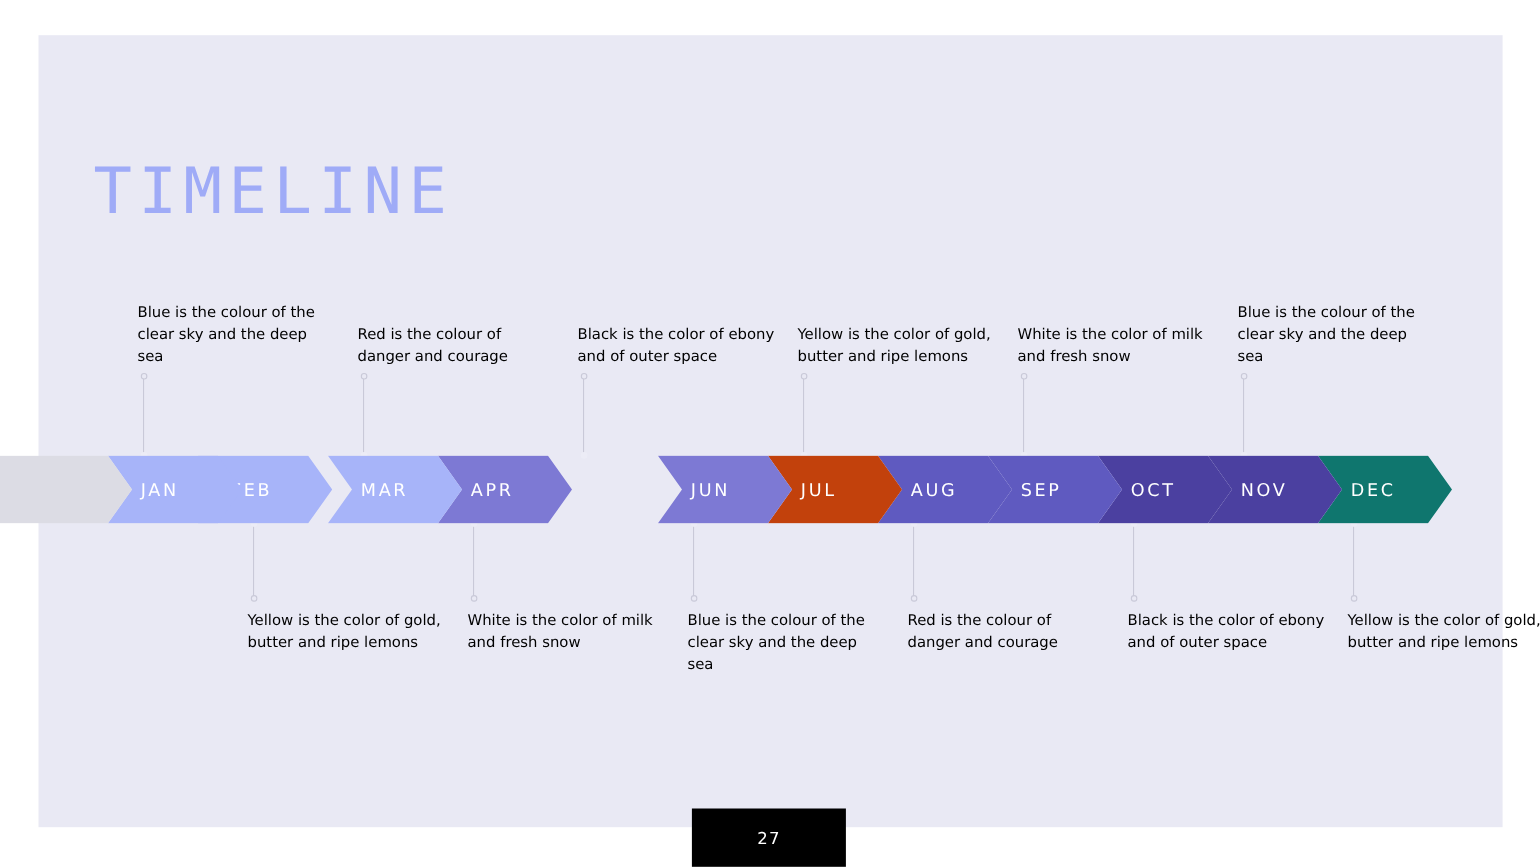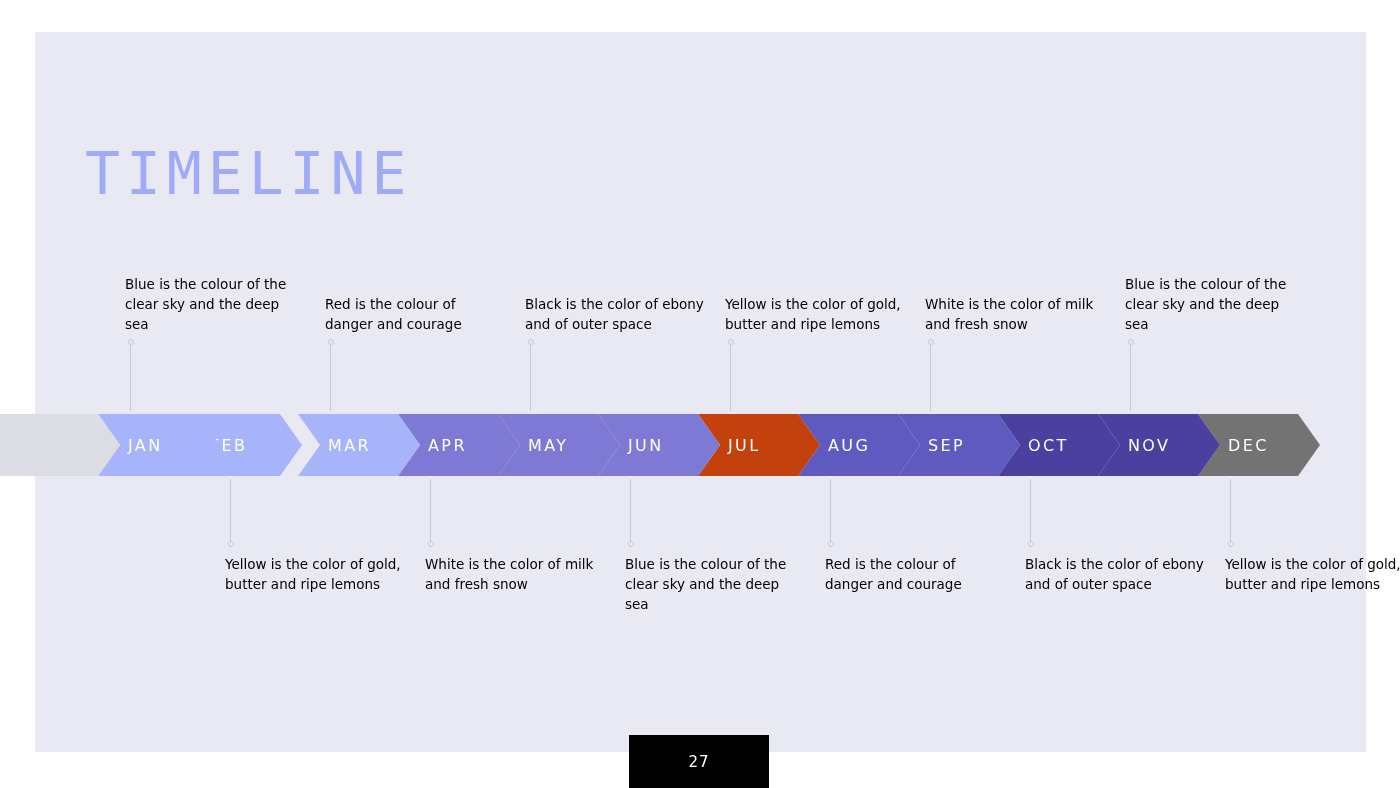--- a/index.html
+++ b/index.html
@@ -105,42 +105,39 @@
       </div>
       <div class="seg" style="left: 180px; width: 122px; background: rgb(167, 180, 249); z-index: 48; clip-path: polygon(0px 0px, calc(100% - 22px) 0px, 100% 50%, calc(100% - 22px) 100%, 0px 100%, 22px 50%);">
         <span class="lbl" style="left: 30px;">FEB</span>
       </div>
       <div class="seg" style="left: 298px; width: 122px; background: rgb(167, 180, 249); z-index: 47; clip-path: polygon(0px 0px, calc(100% - 22px) 0px, 100% 50%, calc(100% - 22px) 100%, 0px 100%, 22px 50%);">
         <span class="lbl" style="left: 30px;">MAR</span>
       </div>
       <div class="seg" style="left: 398px; width: 122px; background: rgb(125, 121, 212); z-index: 46; clip-path: polygon(0px 0px, calc(100% - 22px) 0px, 100% 50%, calc(100% - 22px) 100%, 0px 100%, 22px 50%);">
         <span class="lbl" style="left: 30px;">APR</span>
       </div>
-      <div class="seg" style="left: 498px; width: 122px; background: rgb(125, 121, 212); z-index: 45; clip-path: polygon(0px 0px, calc(100% - 22px) 0px, 100% 50%, calc(100% - 22px) 100%, 0px 100%, 22px 50%);">
-        <span class="lbl" style="left: 30px;">MAY</span>
-      </div>
       <div class="seg" style="left: 598px; width: 122px; background: rgb(125, 121, 212); z-index: 44; clip-path: polygon(0px 0px, calc(100% - 22px) 0px, 100% 50%, calc(100% - 22px) 100%, 0px 100%, 22px 50%);">
         <span class="lbl" style="left: 30px;">JUN</span>
       </div>
       <div class="seg" style="left: 698px; width: 122px; background: #c2410c; z-index: 43; clip-path: polygon(0px 0px, calc(100% - 22px) 0px, 100% 50%, calc(100% - 22px) 100%, 0px 100%, 22px 50%);">
         <span class="lbl" style="left: 30px;">JUL</span>
       </div>
       <div class="seg" style="left: 798px; width: 122px; background: rgb(95, 90, 192); z-index: 42; clip-path: polygon(0px 0px, calc(100% - 22px) 0px, 100% 50%, calc(100% - 22px) 100%, 0px 100%, 22px 50%); text-align: center;">
         <span class="lbl" style="left: 30px;">AUG</span>
       </div>
       <div class="seg" style="left: 898px; width: 122px; background: rgb(95, 90, 192); z-index: 41; clip-path: polygon(0px 0px, calc(100% - 22px) 0px, 100% 50%, calc(100% - 22px) 100%, 0px 100%, 22px 50%);">
         <span class="lbl" style="left: 30px;">SEP</span>
       </div>
       <div class="seg" style="left: 998px; width: 122px; background: rgb(75, 64, 160); z-index: 40; clip-path: polygon(0px 0px, calc(100% - 22px) 0px, 100% 50%, calc(100% - 22px) 100%, 0px 100%, 22px 50%); text-align: right;">
         <span class="lbl" style="left: 30px;">OCT</span>
       </div>
       <div class="seg" style="left: 1098px; width: 122px; background: rgb(75, 64, 160); z-index: 39; clip-path: polygon(0px 0px, calc(100% - 22px) 0px, 100% 50%, calc(100% - 22px) 100%, 0px 100%, 22px 50%);">
         <span class="lbl" style="left: 30px;">NOV</span>
       </div>
-      <div class="seg" style="left: 1198px; width: 122px; background: #737373; z-index: 38; clip-path: polygon(0px 0px, calc(100% - 22px) 0px, 100% 50%, calc(100% - 22px) 100%, 0px 100%, 22px 50%);">
+      <div class="seg" style="left: 1198px; width: 122px; background: #0f766e; z-index: 38; clip-path: polygon(0px 0px, calc(100% - 22px) 0px, 100% 50%, calc(100% - 22px) 100%, 0px 100%, 22px 50%);">
         <span class="lbl" style="left: 30px;">DEC</span>
       </div>
     </div>
 
   <div id="notes-layer">
       <div class="conn" style="left: 95px; top: 310px; height: 72px;">
         <div class="ring" style="top: -3px;"></div>
         <div class="dot" style="top: 69px;"></div>
       </div>
       <div class="note note-top" style="left: 90px; width: 182px; top: 242px;">Blue is the colour of the clear sky and the deep sea</div>

